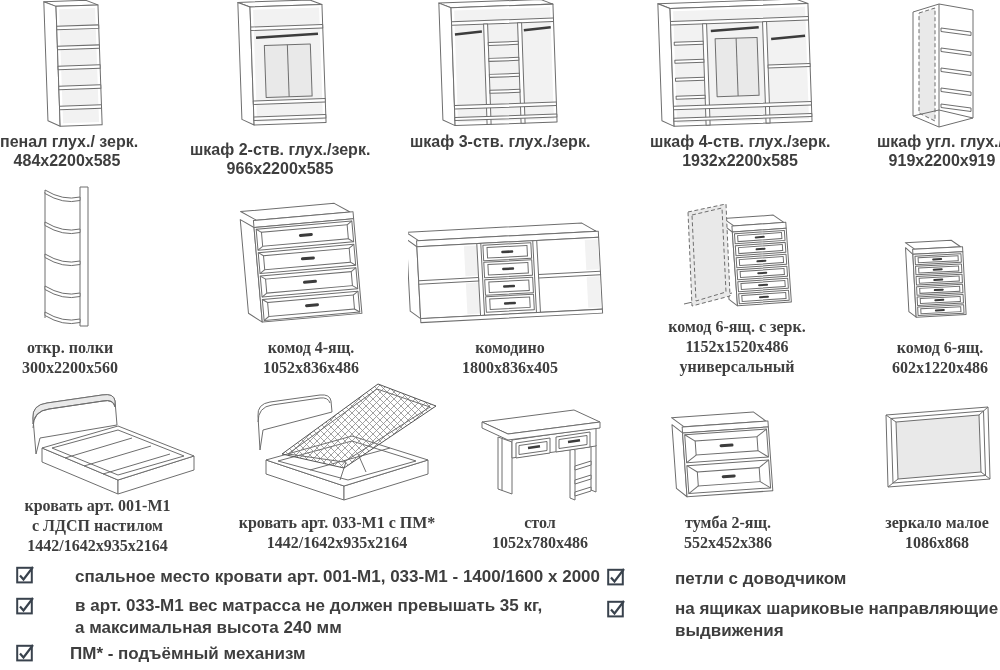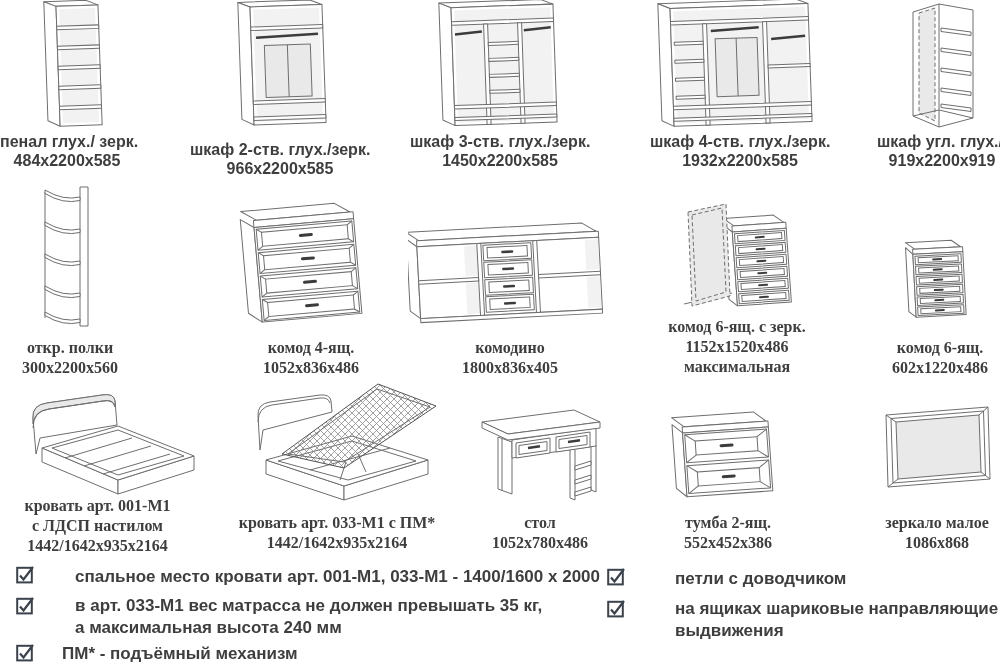--- a/index.html
+++ b/index.html
@@ -124,21 +124,20 @@
   <div class="cap" style="left:0;top:132px;width:134px">
     <div>пенал глух./ зерк.</div>
     <div>484х2200х585</div>
   </div>
   <div class="cap" style="left:190px;top:140px;width:180px">
     <div>шкаф 2-ств. глух./зерк.</div>
     <div>966х2200х585</div>
   </div>
   <div class="cap" style="left:410px;top:132px;width:180px">
     <div>шкаф 3-ств. глух./зерк.</div>
-    <div>1450х2200х585</div>
   </div>
   <div class="cap" style="left:650px;top:132px;width:180px">
     <div>шкаф 4-ств. глух./зерк.</div>
     <div>1932х2200х585</div>
   </div>
   <div class="cap align-left" style="left:877px;top:132px;width:130px">
     <div>шкаф угл. глух./зерк.</div>
     <div style="text-align:center">919х2200х919</div>
   </div>
 
@@ -294,21 +293,21 @@
     <div>комод 4-ящ.</div>
     <div>1052х836х486</div>
   </div>
   <div class="cap r2" style="left:435px;top:338px;width:150px">
     <div>комодино</div>
     <div>1800х836х405</div>
   </div>
   <div class="cap r2" style="left:662px;top:317px;width:150px">
     <div>комод 6-ящ. с зерк.</div>
     <div>1152х1520х486</div>
-    <div>максимальная</div>
+    <div>универсальный</div>
   </div>
   <div class="cap r2" style="left:865px;top:338px;width:150px">
     <div>комод 6-ящ.</div>
     <div>602х1220х486</div>
   </div>
 
   <div class="fig" style="left:12px;top:380px">
     <svg width="190" height="118" viewBox="0 0 190 118">
       <polygon class="w" points="30,68 106,100 106,114 30,82"></polygon>
       <polygon class="w" points="106,100 182,76 182,90 106,114"></polygon>
@@ -438,21 +437,21 @@
   </svg>
   <div class="note" style="left:47px;top:595px">
     <div>в арт. 033-М1 вес матрасса не должен превышать 35 кг,</div>
     <div>а максимальная высота 240 мм</div>
   </div>
 
   <svg class="cb" style="left:16px;top:644px" width="19" height="18" viewBox="0 0 19 18">
     <rect x="1.2" y="1.8" width="14.6" height="14.6" fill="none" stroke="#39424d" stroke-width="2"></rect>
     <polyline points="4,9.5 7.5,13.5 17,1" fill="none" stroke="#39424d" stroke-width="2.2"></polyline>
   </svg>
-  <div class="note" style="left:34px;top:643px">
+  <div class="note" style="left:42px;top:643px">
     <div>ПМ* - подъёмный механизм</div>
   </div>
 
   <svg class="cb" style="left:607px;top:568px" width="19" height="18" viewBox="0 0 19 18">
     <rect x="1.2" y="1.8" width="14.6" height="14.6" fill="none" stroke="#39424d" stroke-width="2"></rect>
     <polyline points="4,9.5 7.5,13.5 17,1" fill="none" stroke="#39424d" stroke-width="2.2"></polyline>
   </svg>
   <div class="note" style="left:647px;top:568px">
     <div>петли с доводчиком</div>
   </div>

